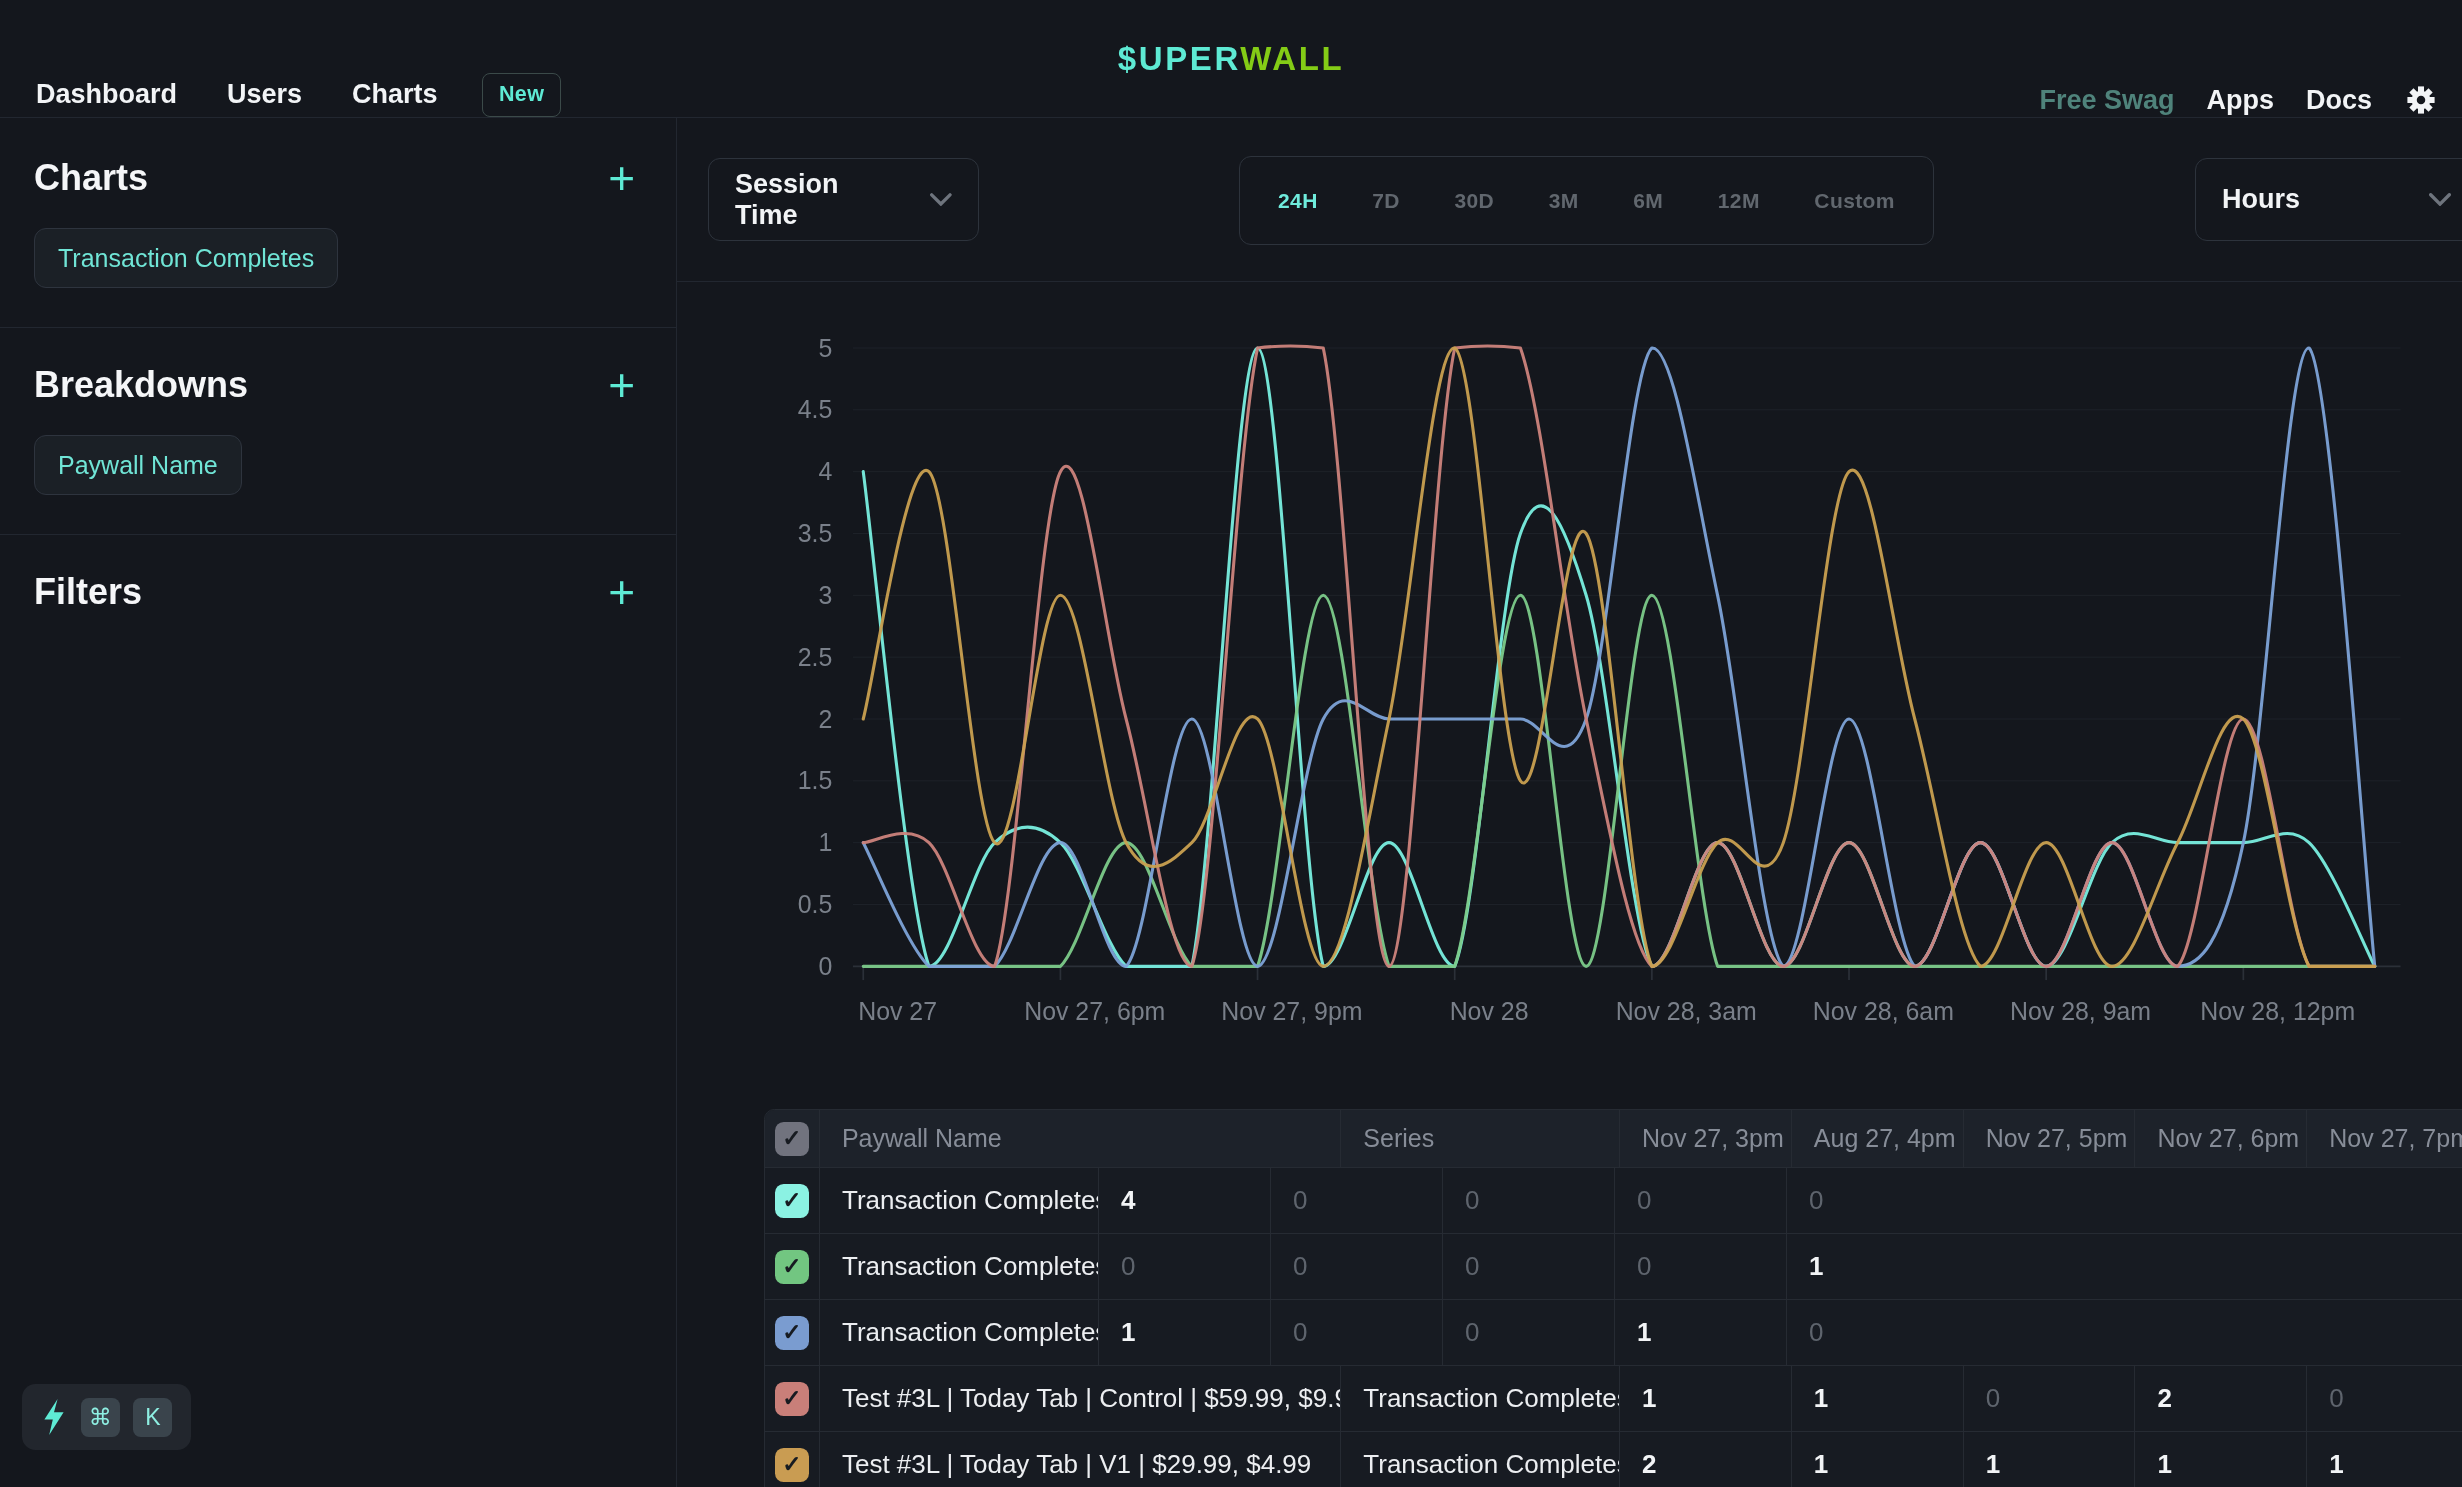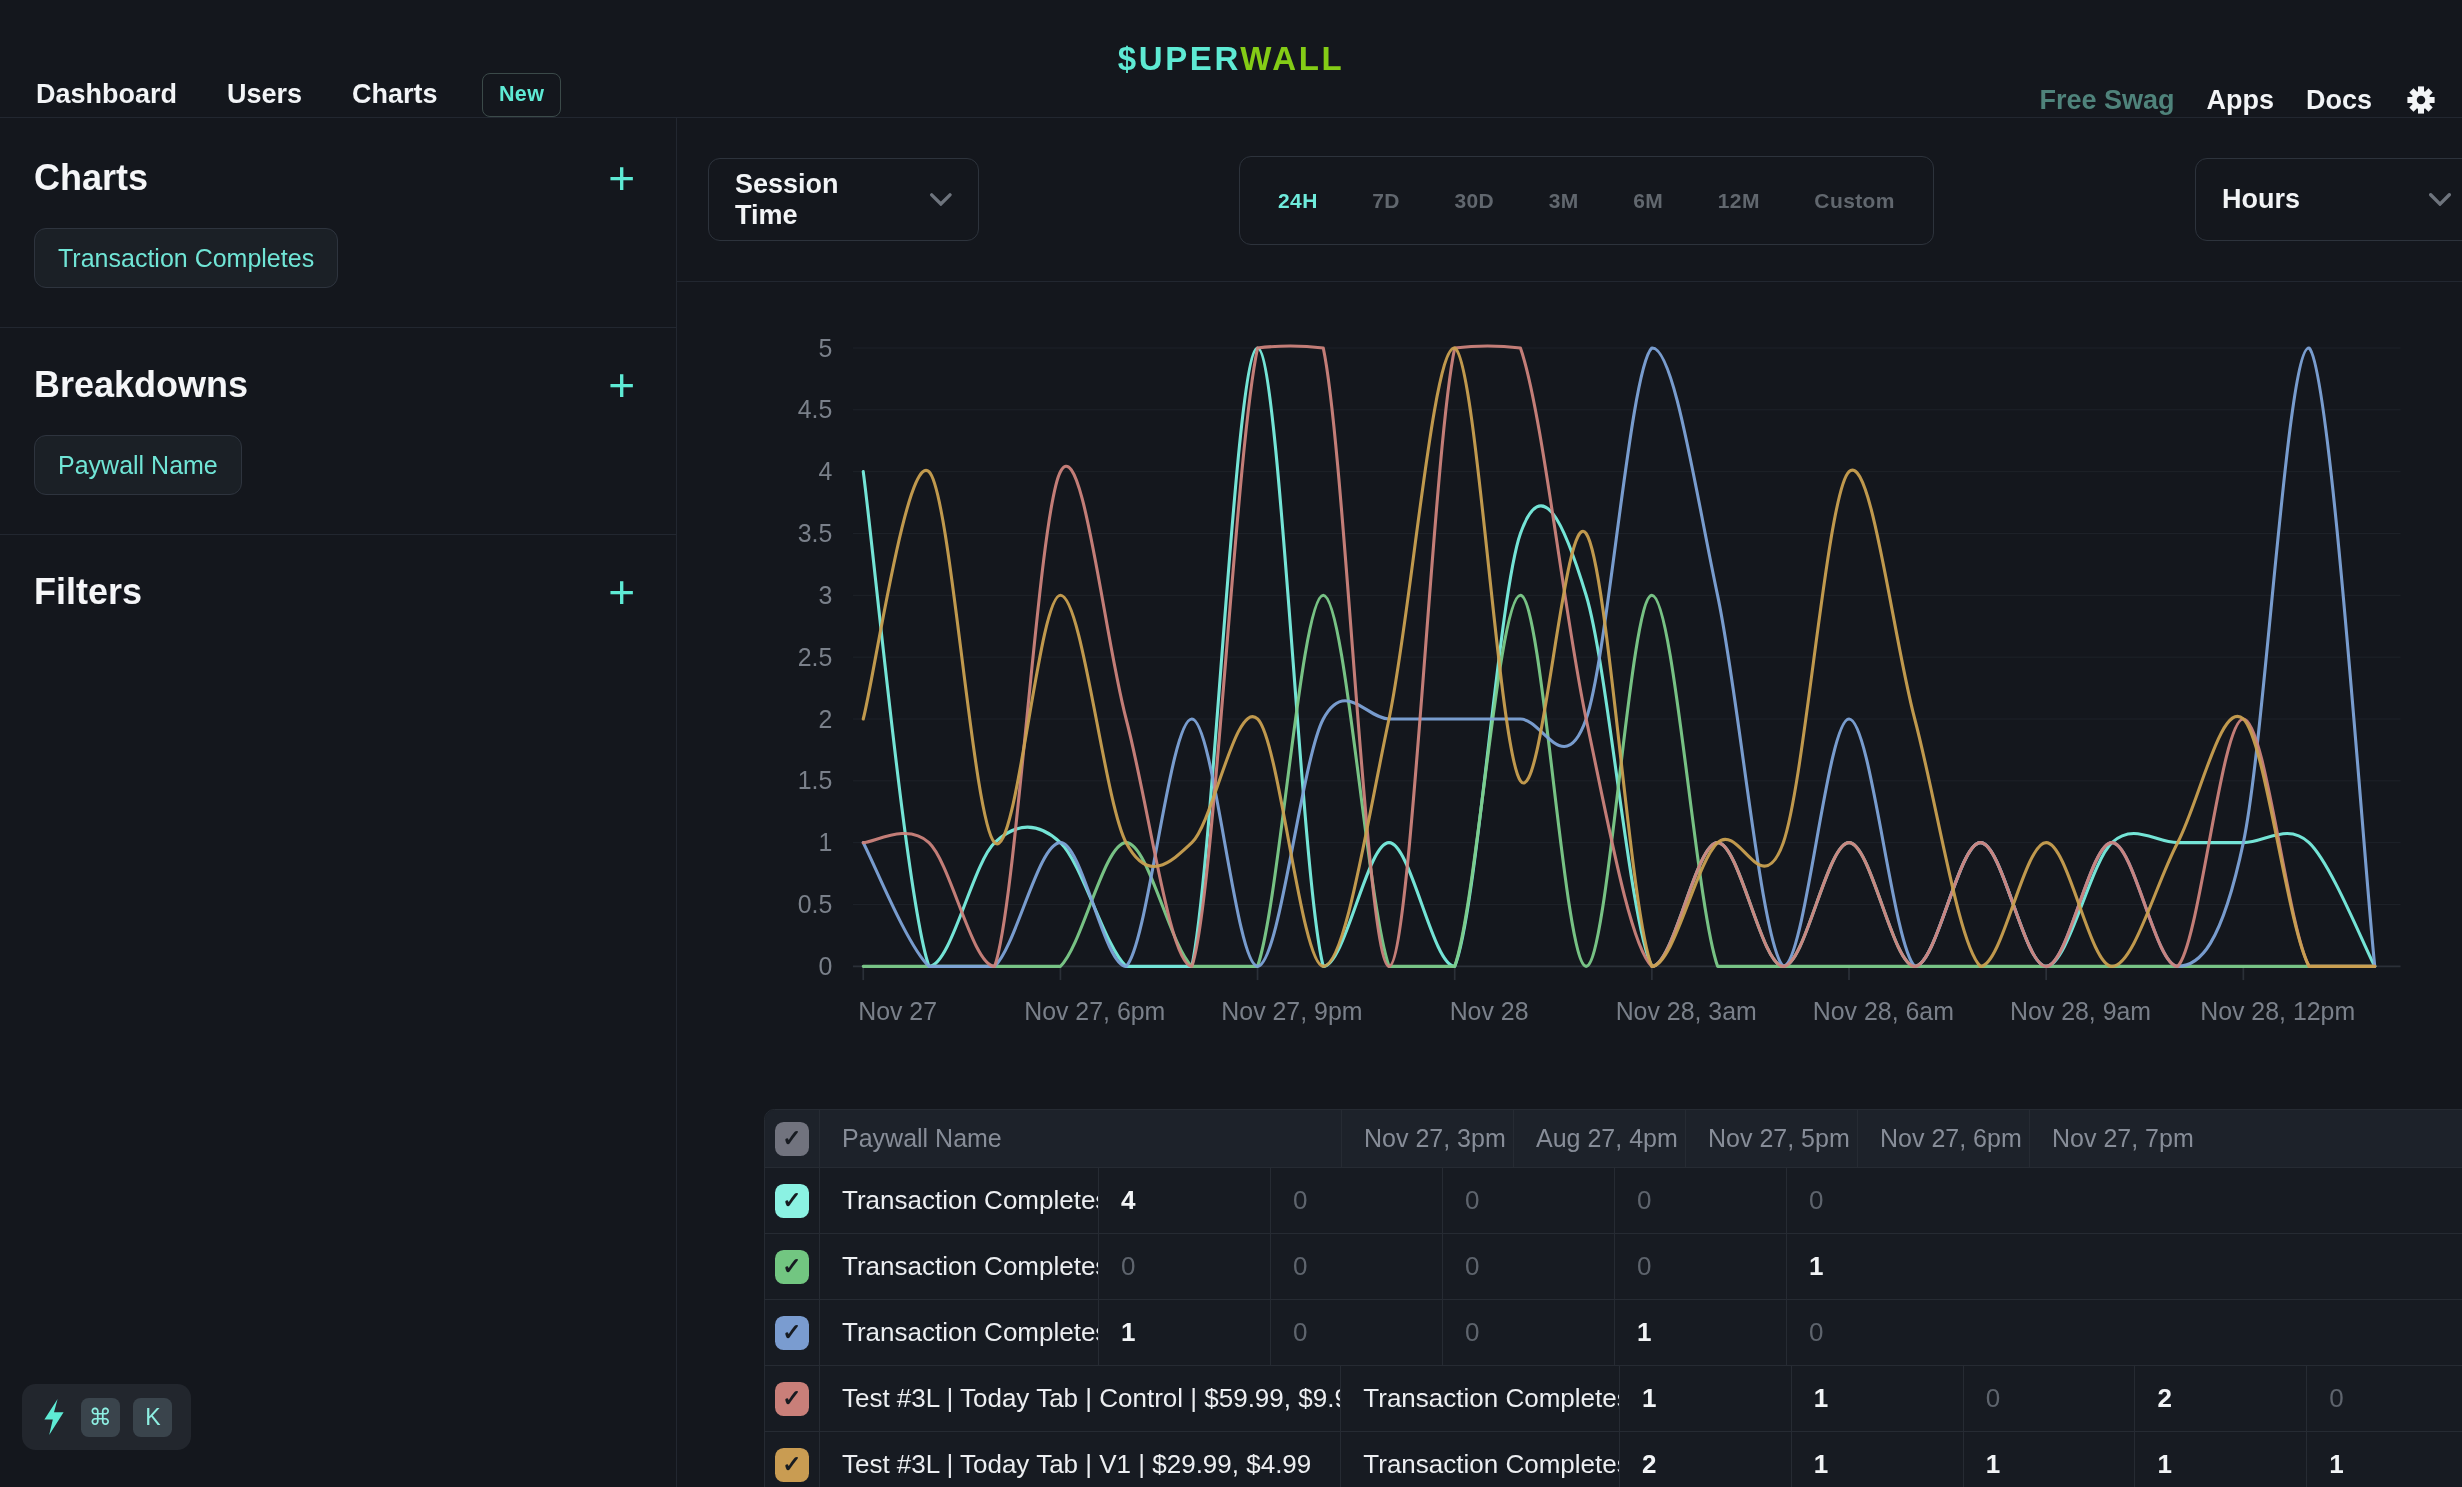--- a/index.html
+++ b/index.html
@@ -251,20 +251,21 @@
       <path d="M147 489 C159.7536231884058 441 198.0144927536232 177 223.52173913043478 201 C249.02898550724638 225 274.53623188405794 609 300.04347826086956 633 C325.5507246376812 657 351.05797101449275 345 376.5652173913044 345 C402.072463768116 345 427.5797101449275 585 453.0869565217391 633 C478.59420289855075 681 504.10144927536237 657 529.608695652174 633 C555.1159420289856 609 580.6231884057971 465 606.1304347826087 489 C631.6376811594204 513 657.1449275362319 777 682.6521739130435 777 C708.1594202898551 777 733.6666666666666 609 759.1739130434783 489 C784.6811594202899 369 810.1884057971014 54 835.695652173913 57 C861.2028985507246 69 886.7101449275362 525 912.2173913043479 561 C937.7246376811595 597 963.231884057971 237 988.7391304347826 273 C1014.2463768115942 309 1039.753623188406 717 1065.2608695652175 777 C1090.768115942029 777 1116.2753623188405 657 1141.782608695652 633 C1167.2898550724635 609 1192.7971014492755 705 1218.304347826087 633 C1243.8115942028985 561 1269.3188405797102 225 1294.8260869565217 201 C1320.3333333333333 177 1345.840579710145 393 1371.3478260869565 489 C1396.855072463768 585 1422.3623188405797 753 1447.8695652173913 777 C1473.3768115942028 777 1498.8840579710145 633 1524.391304347826 633 C1549.8985507246375 633 1575.405797101449 777 1600.9130434782608 777 C1626.4202898550725 777 1651.927536231884 681 1677.4347826086957 633 C1702.9420289855075 585 1728.449275362319 465 1753.9565217391305 489 C1779.463768115942 513 1804.9710144927537 729 1830.4782608695652 777 C1855.9855072463768 777 1894.2463768115942 777 1907 777" fill="none" stroke="#c9a050" stroke-width="3.6" opacity="0.95" stroke-linecap="round" stroke-linejoin="round"></path>
     </svg>
 </div>
 
 <div class="data-table" id="data-table">
     <div class="t-row header">
       <div class="t-cell check">
         <span class="checkbox" style="background: rgb(113, 115, 126);">✓</span>
       </div>
       <div class="t-cell paywall">Paywall Name</div>
+      <div class="t-cell series">Series</div>
       <div class="t-cell val">Nov 27, 3pm</div>
       <div class="t-cell val">Aug 27, 4pm</div>
       <div class="t-cell val">Nov 27, 5pm</div>
       <div class="t-cell val">Nov 27, 6pm</div>
       <div class="t-cell val">Nov 27, 7pm</div>
     </div>
     <div class="t-row body">
       <div class="t-cell check">
         <span class="checkbox" style="background: rgb(139, 242, 227);">✓</span>
       </div>

